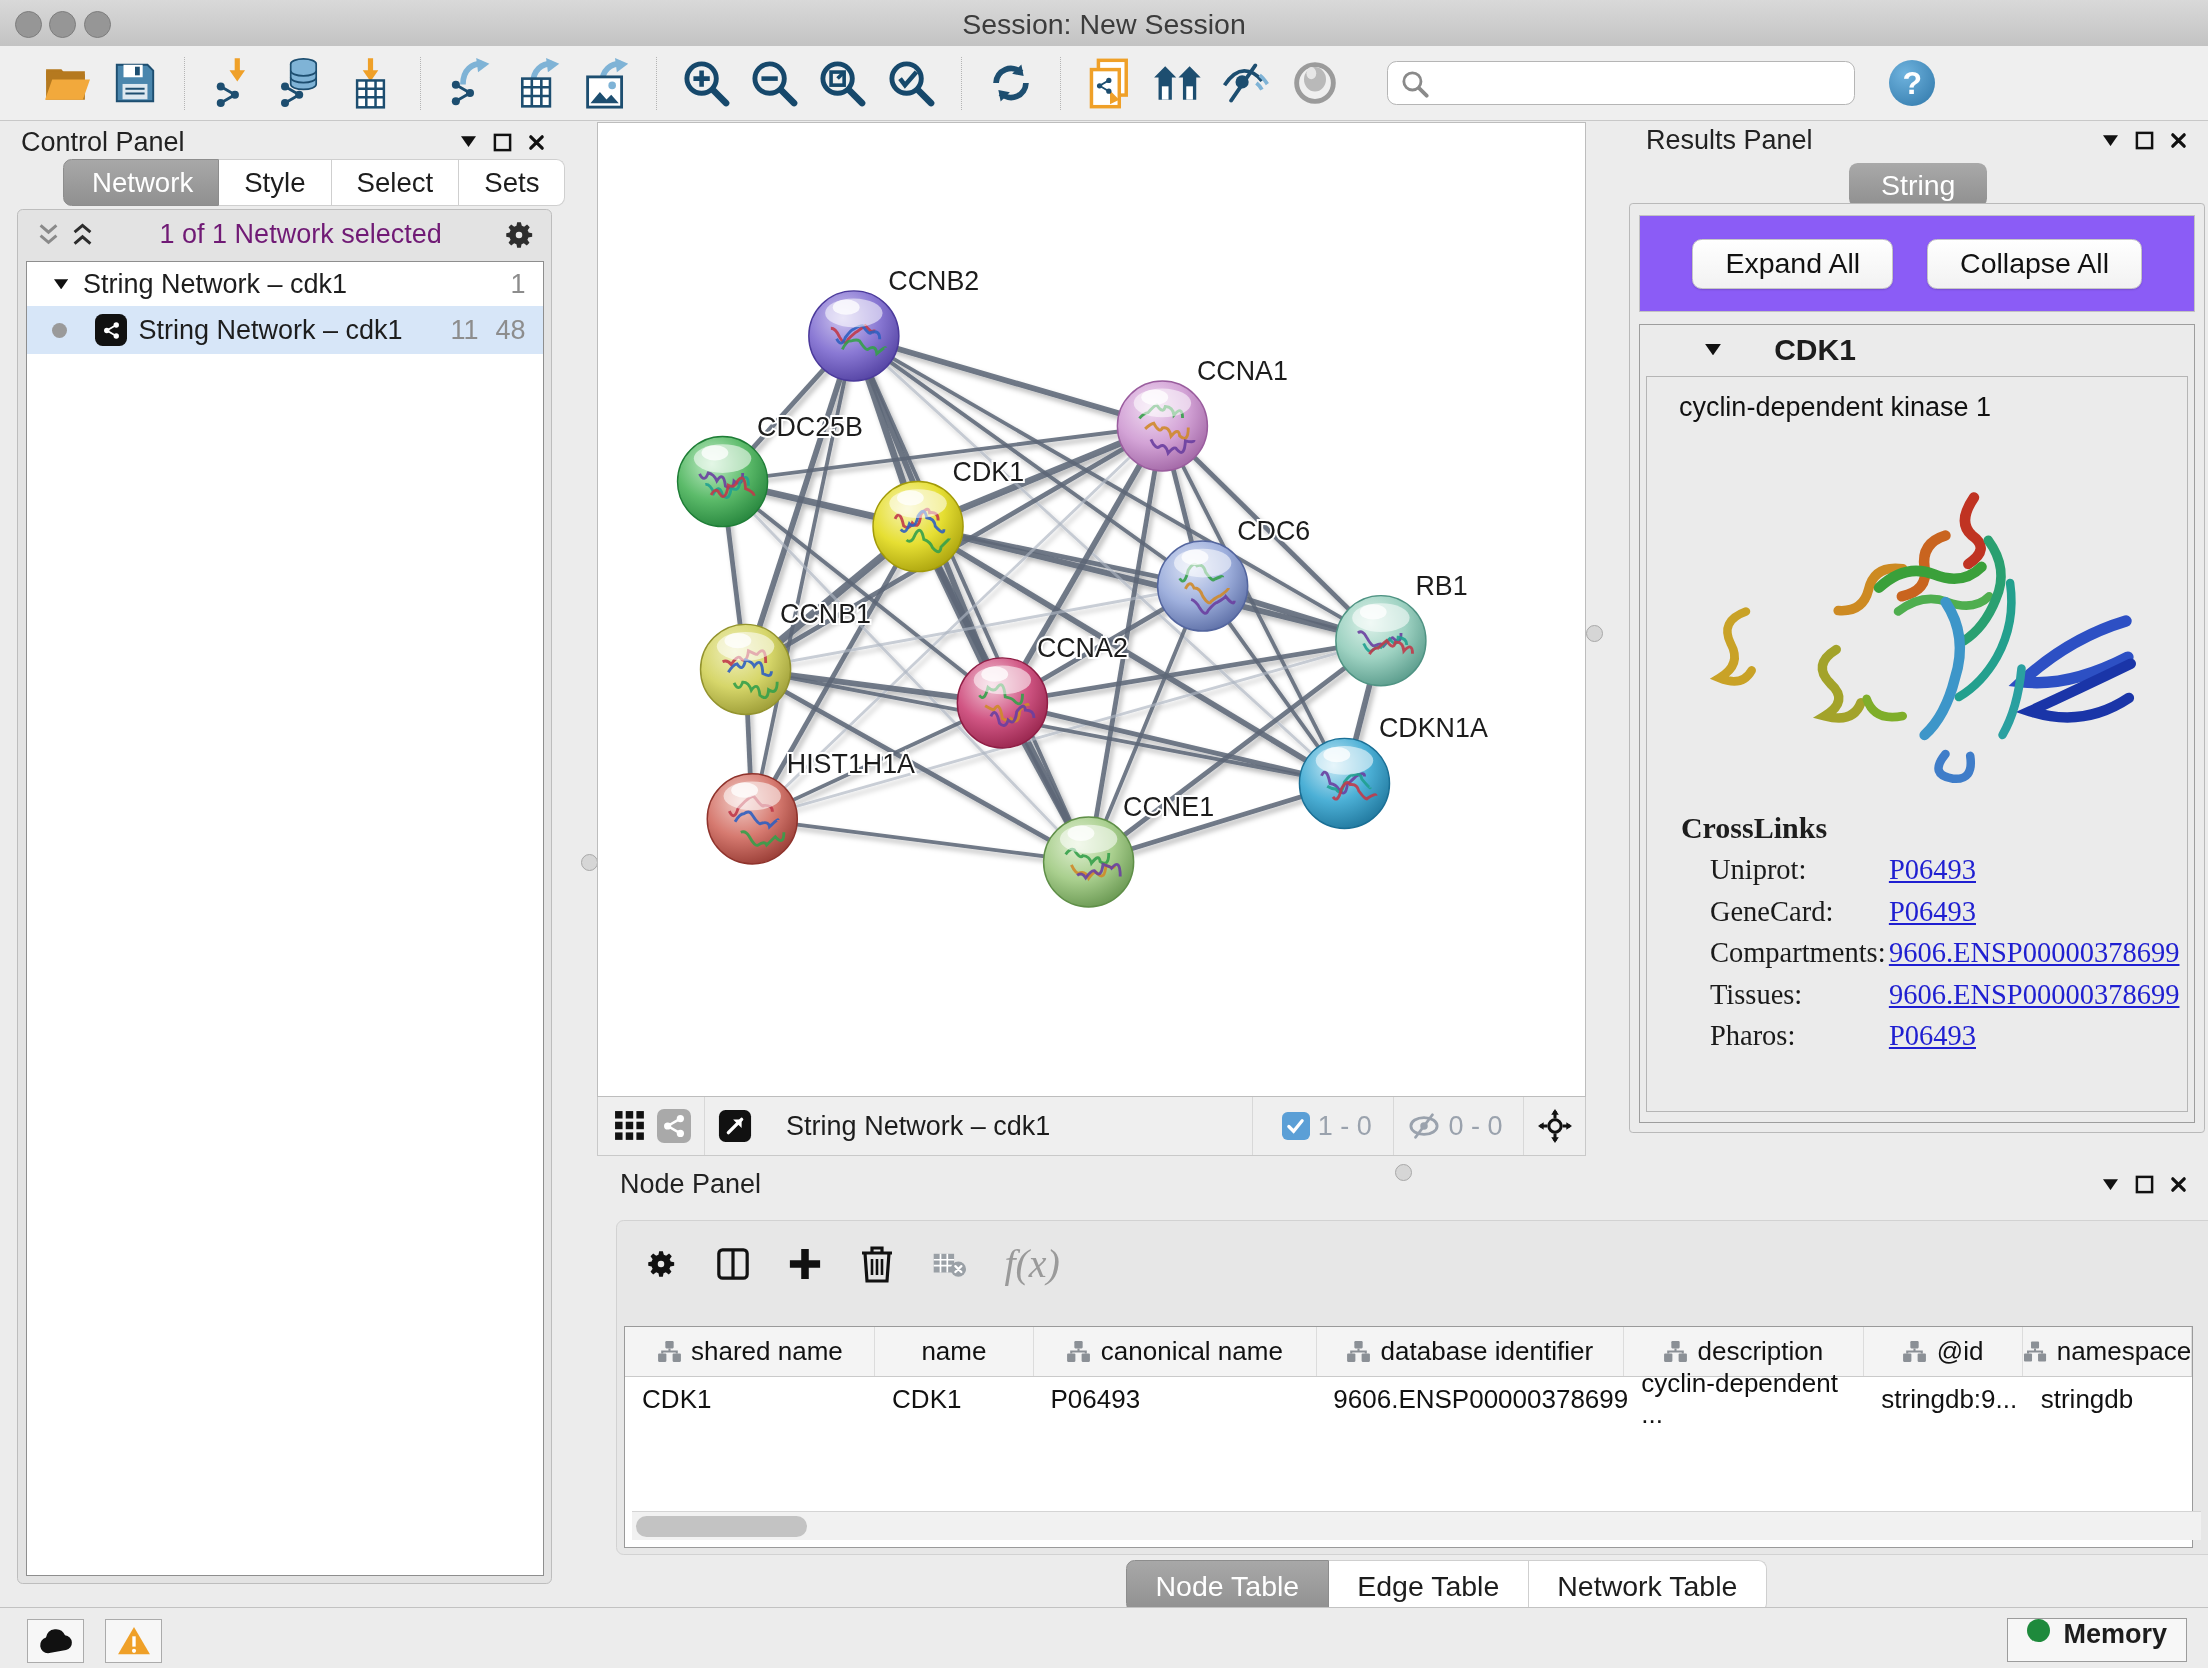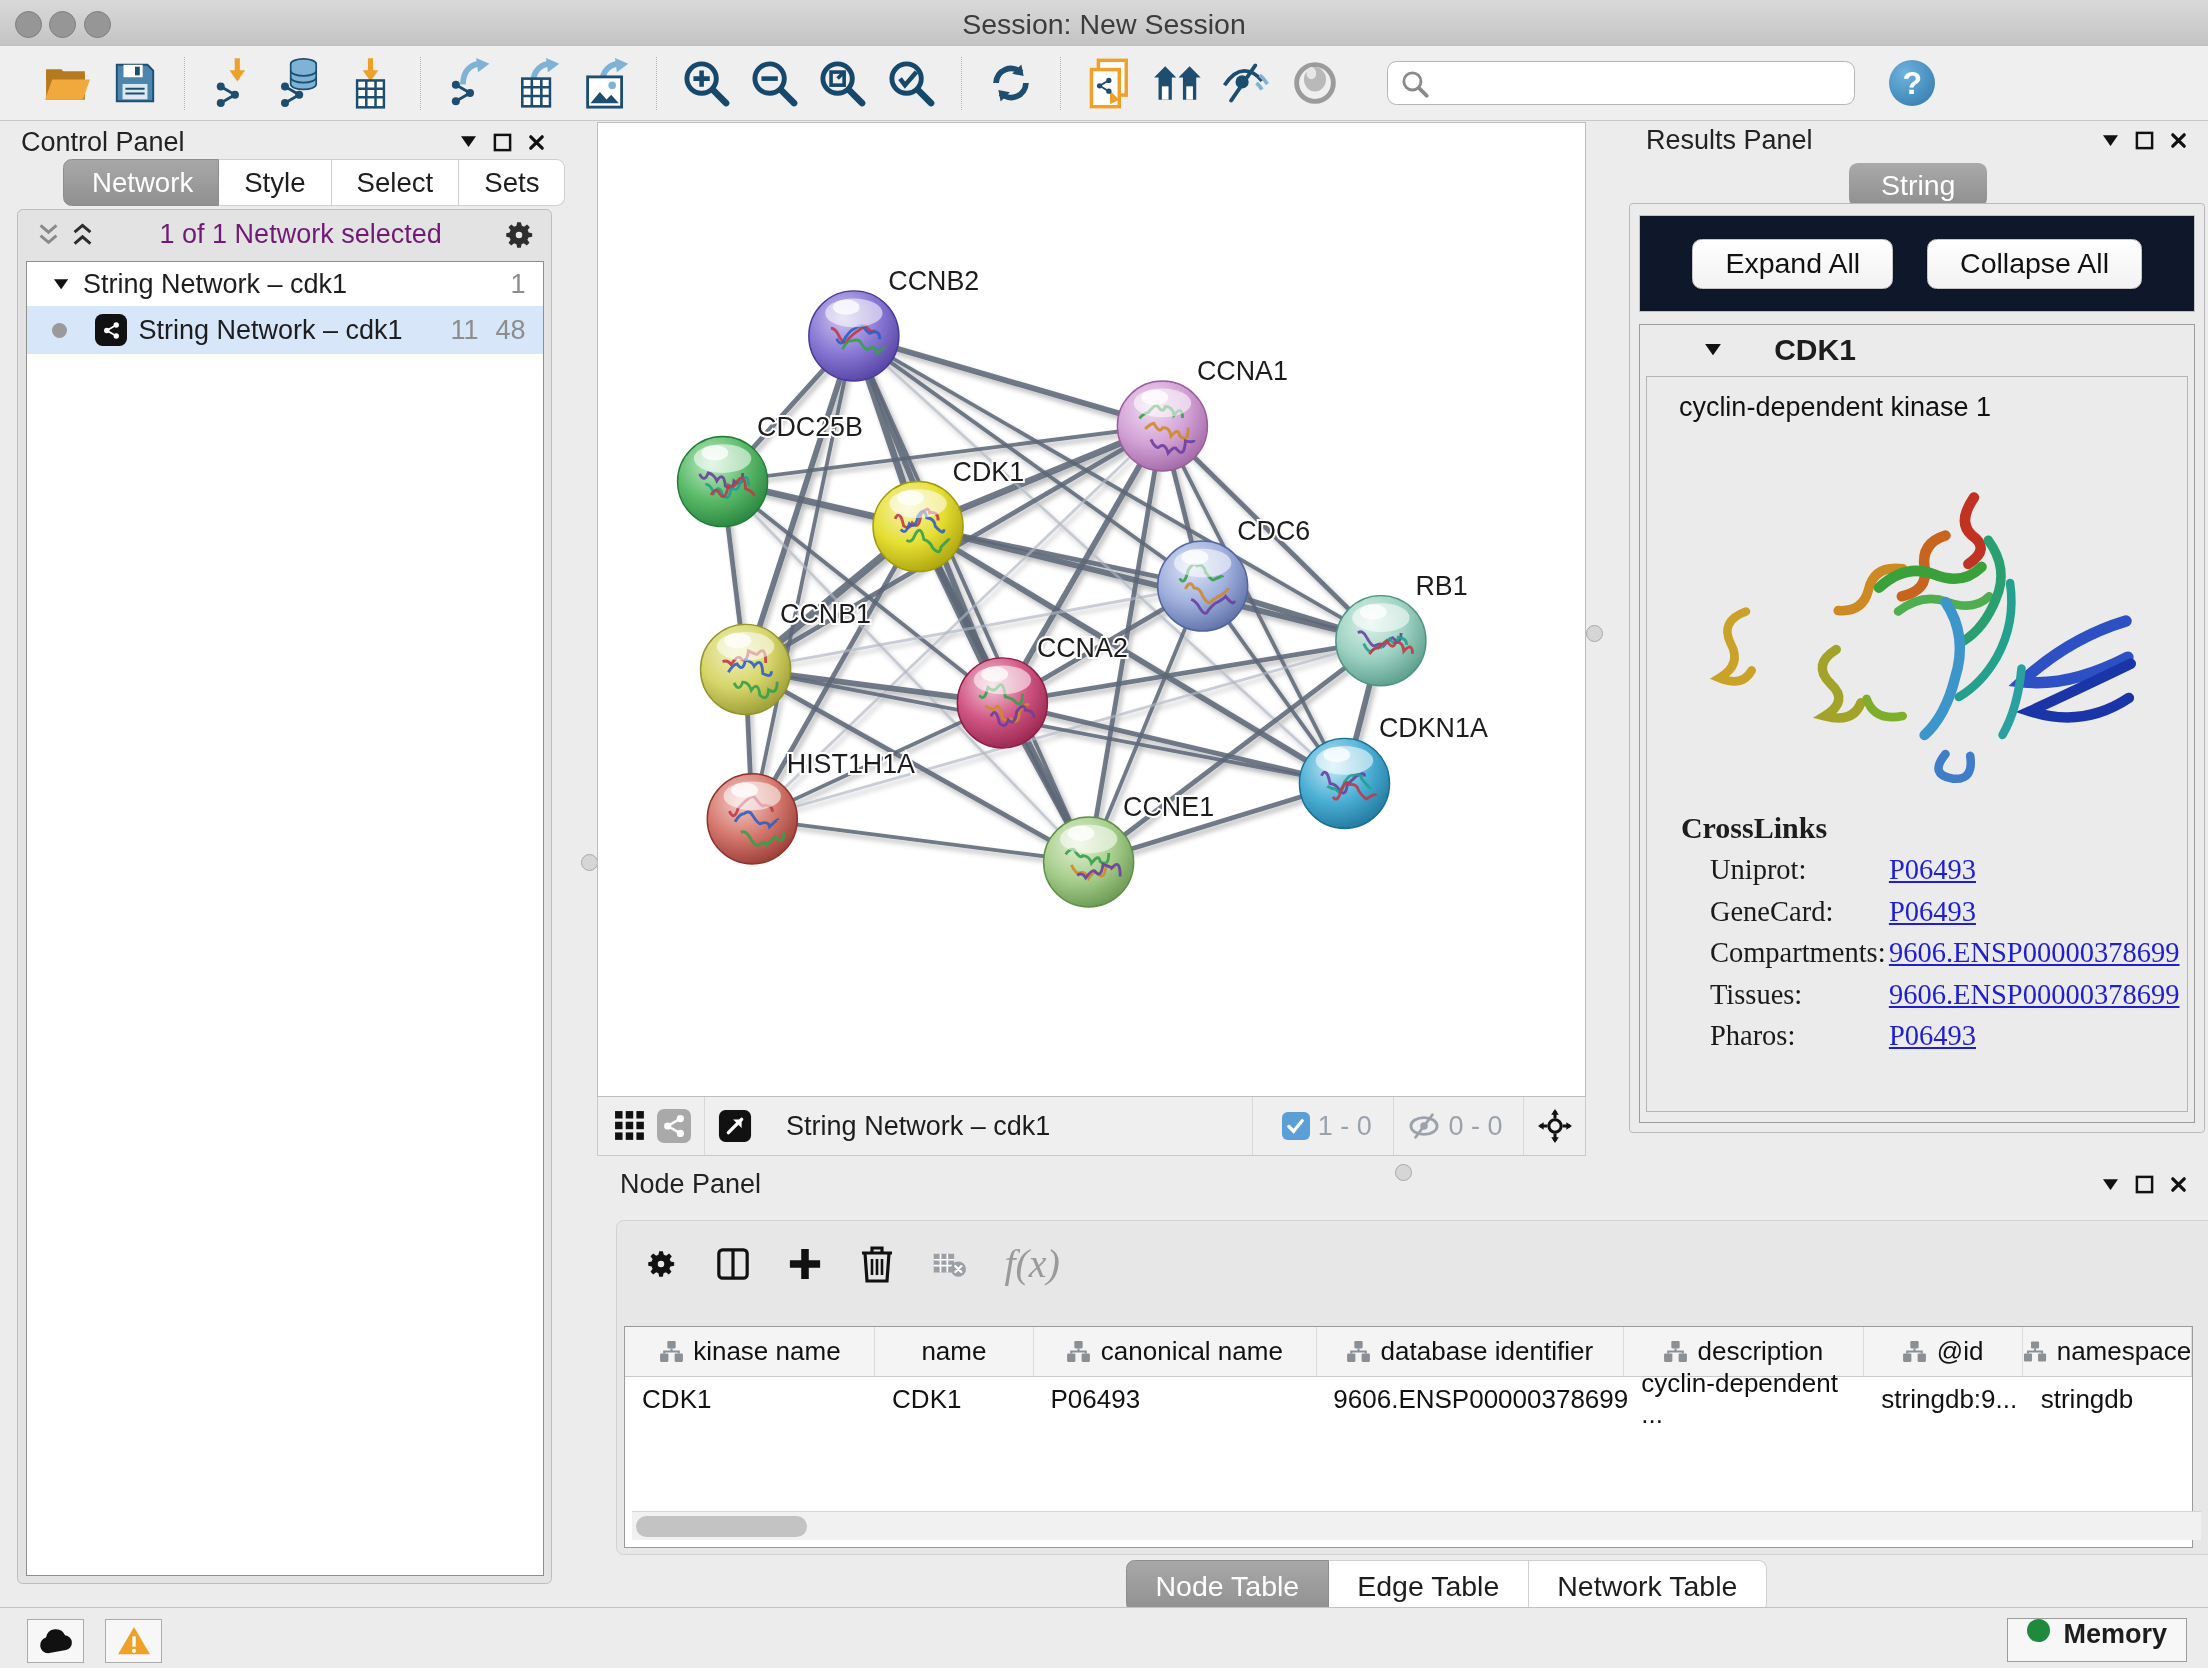--- a/index.html
+++ b/index.html
@@ -41,21 +41,21 @@
   #net-canvas{left:597px;top:122px;width:989px;height:975px;background:#fff;border:1px solid #bdbdbd;box-sizing:border-box;}
   #net-bar{left:597px;top:1097px;width:989px;height:59px;background:#efefef;border:1px solid #c9c9c9;border-top:none;box-sizing:border-box;display:flex;align-items:center;}
   .nb-sep{width:0;height:100%;border-left:1px solid #d8d8d8;margin:0 13.3px;}
   #net-bar .title{font-size:27px;color:#1c1c1c;margin-left:34px;}
   .counter{font-size:27px;color:#9aa2ad;margin:0 7.6px;}
   .checkbox{width:28.5px;height:28.5px;border-radius:5.7px;background:#5b9fd6;display:flex;align-items:center;justify-content:center;margin-left:15px;}
   
   #results-panel{left:1623px;top:121px;width:586px;height:1022px;}
   #string-tab{position:absolute;left:226px;top:42px;padding:5.7px 32px;background:linear-gradient(#a9a9a9,#8f8f8f);color:#fff;border-radius:8.6px;font-size:28.5px;}
   #rp-outer{position:absolute;left:5.7px;top:82px;width:574px;height:928px;background:#ebebeb;border:1px solid #b9b9b9;border-radius:3.8px;}
-  #rp-btnbox{position:absolute;left:9.5px;top:11.4px;width:554px;height:95px;border:1px solid #c2c2c2;background:#0f172a;display:flex;align-items:center;justify-content:center;gap:34px;}
+  #rp-btnbox{position:absolute;left:9.5px;top:11.4px;width:554px;height:95px;border:1px solid #c2c2c2;background:#8b5cf6;display:flex;align-items:center;justify-content:center;gap:34px;}
   .rp-btn{background:linear-gradient(#ffffff,#f2f2f2);border:1px solid #c6c6c6;border-radius:9.5px;font-size:28.5px;padding:7.6px 32px;color:#111;box-shadow:0 1px 1.9px rgba(0,0,0,.15);}
   #rp-section{position:absolute;left:9.5px;top:120px;width:554px;height:797px;border:1px solid #9d9d9d;background:#ebebeb;}
   #rp-sechead{display:flex;align-items:center;height:49px;}
   #rp-gene{font-size:30px;font-weight:bold;margin-left:53px;}
   #rp-secbody{position:absolute;left:5.7px;top:51px;width:540px;height:734px;border:1px solid #b5b5b5;background:#ebebeb;}
   #rp-desc{font-size:27px;margin:15px 0 0 32px;color:#111;}
   #crosslinks{font-family:Liberation Serif, serif;}
   #crosslinks .cl-title{font-size:30px;font-weight:bold;margin-left:34px;}
   .cl-row{display:flex;font-size:28.5px;margin:9.5px 0 0 63px;}
   .cl-row .cl-lbl{width:179px;color:#1a1a1a;}
@@ -837,21 +837,21 @@
             </svg>
           </span>
         <span id="tp-fx">f(x)</span>
       </div>
       <div id="tp-table">
         <div id="tp-header">
             <div class="th" style="width: 251px;">
               <svg width="25" height="23" viewBox="0 0 26 24">
                 <use href="#i-tree"></use>
               </svg>
-              <span>kinase name</span>
+              <span>shared name</span>
             </div>
             <div class="th" style="width: 159px;">
               <span>name</span>
             </div>
             <div class="th" style="width: 284px;">
               <svg width="25" height="23" viewBox="0 0 26 24">
                 <use href="#i-tree"></use>
               </svg>
               <span>canonical name</span>
             </div>

